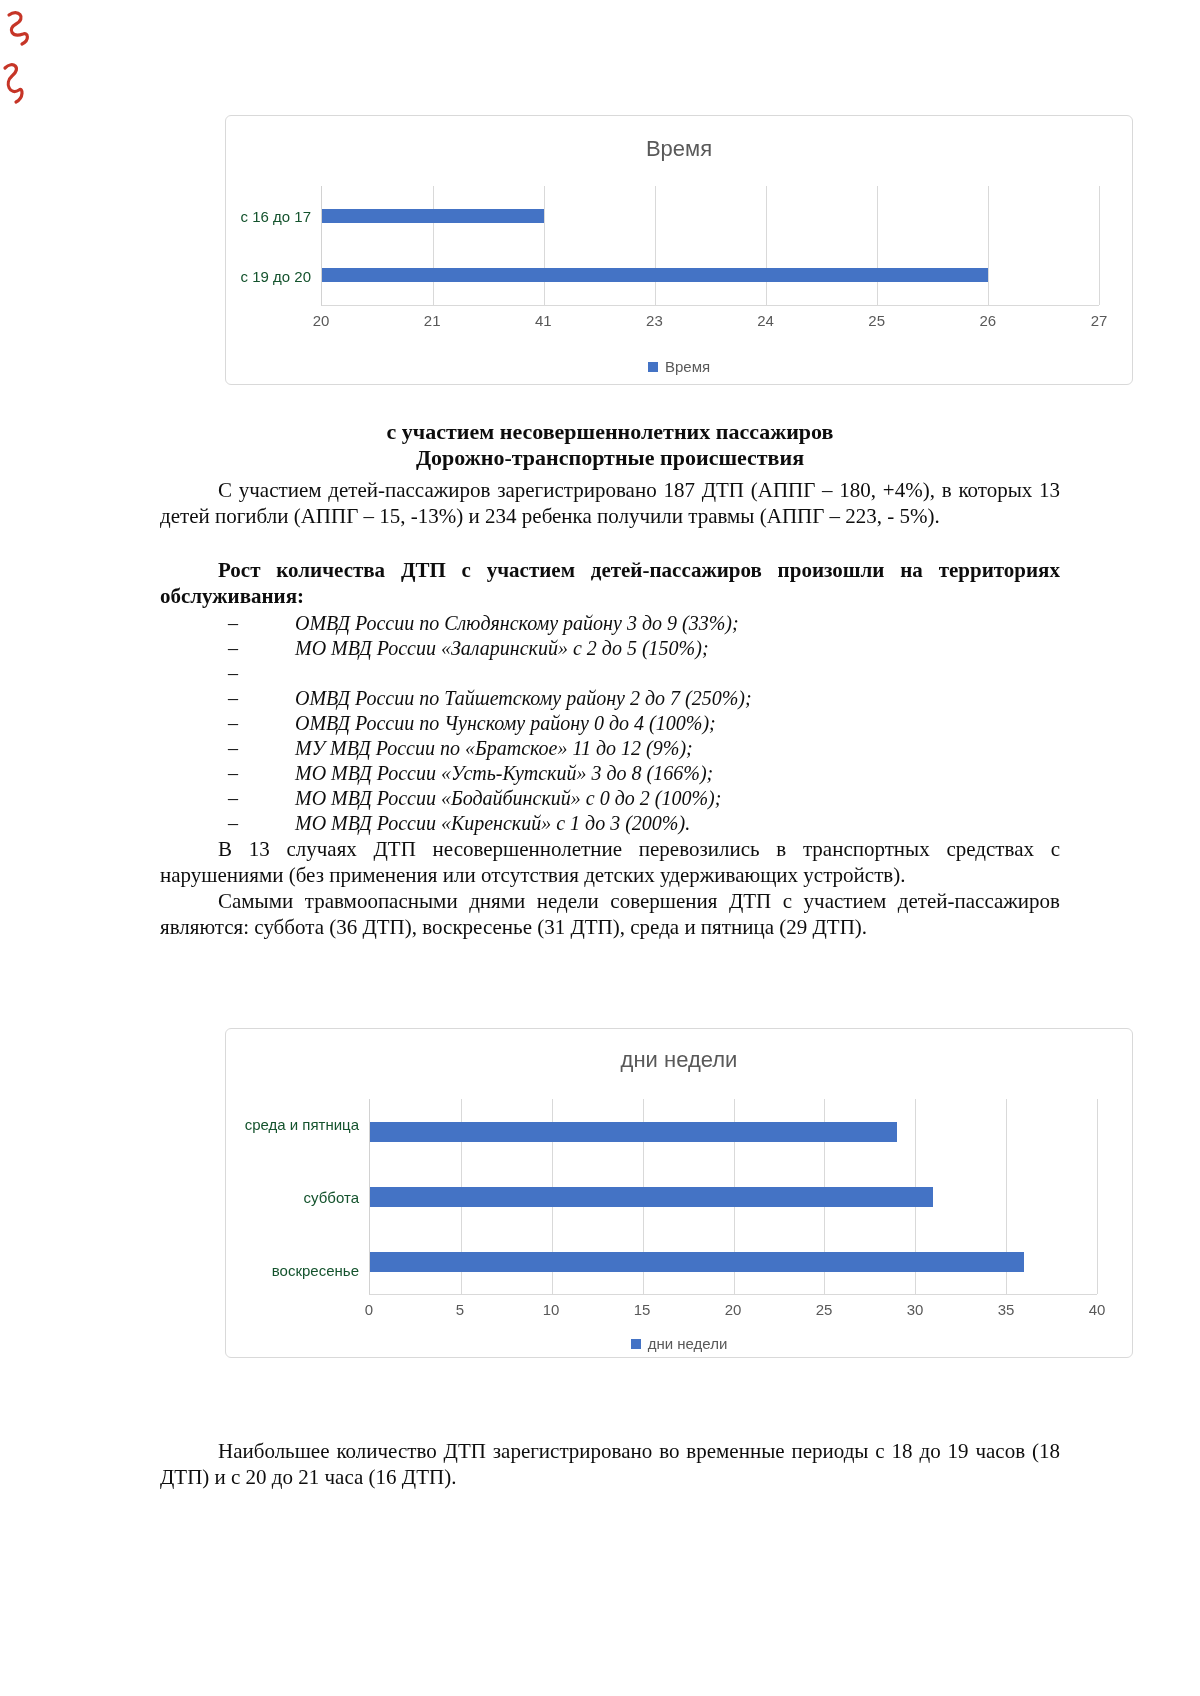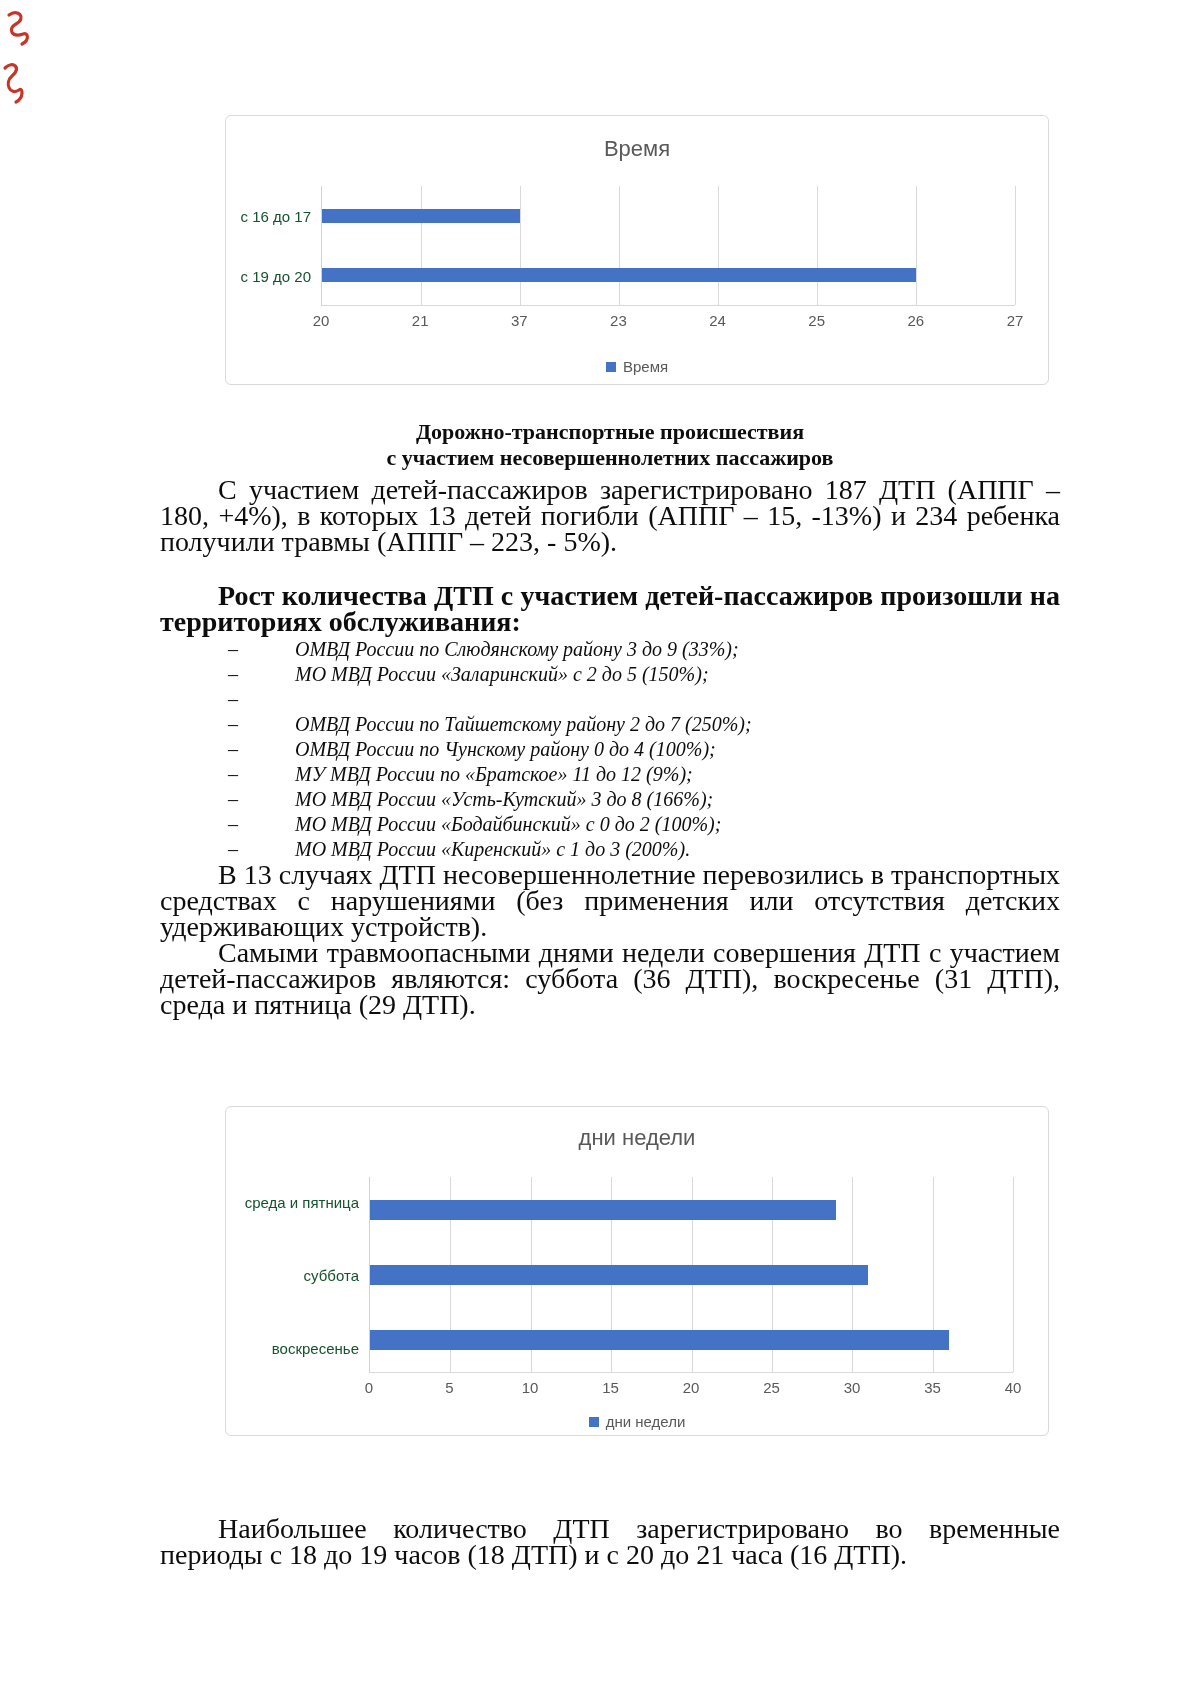--- a/index.html
+++ b/index.html
@@ -9,21 +9,21 @@
     font-family:"Liberation Serif", serif; color:#0d0d0d;
   }
   .red-marks { position:absolute; left:2px; top:6px; width:42px; height:104px; }
   .doc { padding:115px 140px 0 160px; }
 
   
   .chart {
     box-sizing:border-box; background:#fff;
     border:1px solid #d9d9d9; border-radius:6px;
     font-family:"Liberation Sans", sans-serif; color:#595959;
-    width:824px; margin-left:65px;
+    width:908px; margin-left:65px;
   }
   .chart-title { text-align:center; font-size:22px; color:#595959; }
   .chart-body { display:flex; }
   .cat-col { display:flex; flex-direction:column; box-sizing:border-box; padding-right:10px; font-size:15px; color:#14532d; }
   .cat-label { flex:1; display:flex; align-items:center; justify-content:flex-end; white-space:nowrap; }
   .plot-area { position:relative; flex:1; border-left:1px solid #d2d2d2; border-bottom:1px solid #d9d9d9; }
   .gridline { position:absolute; top:0; bottom:0; width:1px; background:#d9d9d9; }
   .bars { position:absolute; left:0; top:0; right:0; bottom:0; display:flex; flex-direction:column; }
   .bar-band { flex:1; display:flex; align-items:center; }
   .bar { height:14px; }
@@ -46,21 +46,21 @@
   .chart-days { height:330px; margin-top:88px; }
   .chart-days .chart-title { padding-top:18px; }
   .chart-days .chart-body { margin-top:26px; height:196px; padding-right:35px; }
   .chart-days .cat-col, .chart-days .xaxis-spacer { width:143px;gap:23px; }
   .chart-days .xaxis-row { padding-right:35px; }
   .chart-days .legend { margin-top:14px; }
   .chart-days .bar { height:20px; }
 
   
   .heading { margin-top:34px; text-align:center; font-weight:bold; font-size:22px; line-height:26px; }
-  .para { font-size:28px; line-height:26px; text-align:justify; text-indent:58px; margin:0; }
+  .para { font-size:21px; line-height:26px; text-align:justify; text-indent:58px; margin:0; }
   .para-first { margin-top:6px; }
   .para-bold { font-weight:bold; margin-top:28px; }
   .list { margin-top:2px; font-style:italic; font-size:20px; }
   .li { display:flex; line-height:25px; padding-left:68px; }
   .li-dash { width:67px; flex:0 0 67px; }
   .li-text { flex:1; }
   .para-after-chart { margin-top:80px; }
 </style>
 </head>
 <body>
@@ -97,37 +97,37 @@
                 <div class="bar" style="width: 85.7143%; background: rgb(68, 115, 197);"></div>
               </div>
             </div>
         </div>
       </div>
       <div class="xaxis-row">
         <div class="xaxis-spacer"></div>
         <div class="xaxis">
             <span class="xtick" style="left: 0%;">20</span>
             <span class="xtick" style="left: 14.2857%;">21</span>
-            <span class="xtick" style="left: 28.5714%;">37</span>
+            <span class="xtick" style="left: 28.5714%;">41</span>
             <span class="xtick" style="left: 42.8571%;">23</span>
             <span class="xtick" style="left: 57.1429%;">24</span>
             <span class="xtick" style="left: 71.4286%;">25</span>
             <span class="xtick" style="left: 85.7143%;">26</span>
             <span class="xtick" style="left: 100%;">27</span>
           </div>
       </div>
       <div class="legend">
         <span class="swatch" style="background: rgb(68, 115, 197);"></span>
         <span>Время</span>
       </div>
     </figure>
 
     <div class="heading">
+      <div>с участием несовершеннолетних пассажиров</div>
       <div>Дорожно-транспортные происшествия</div>
-      <div>с участием несовершеннолетних пассажиров</div>
     </div>
 
     <p class="para para-first">С участием детей-пассажиров зарегистрировано 187 ДТП (АППГ – 180, +4%), в которых 13 детей погибли (АППГ – 15, -13%) и 234 ребенка получили травмы (АППГ – 223, - 5%).</p>
 
     <p class="para para-bold">Рост количества ДТП с участием детей-пассажиров произошли на территориях обслуживания:</p>
 
     <div class="list">
         <div class="li">
           <span class="li-dash">–</span>
           <span class="li-text">ОМВД России по Слюдянскому району 3 до 9 (33%);</span>

